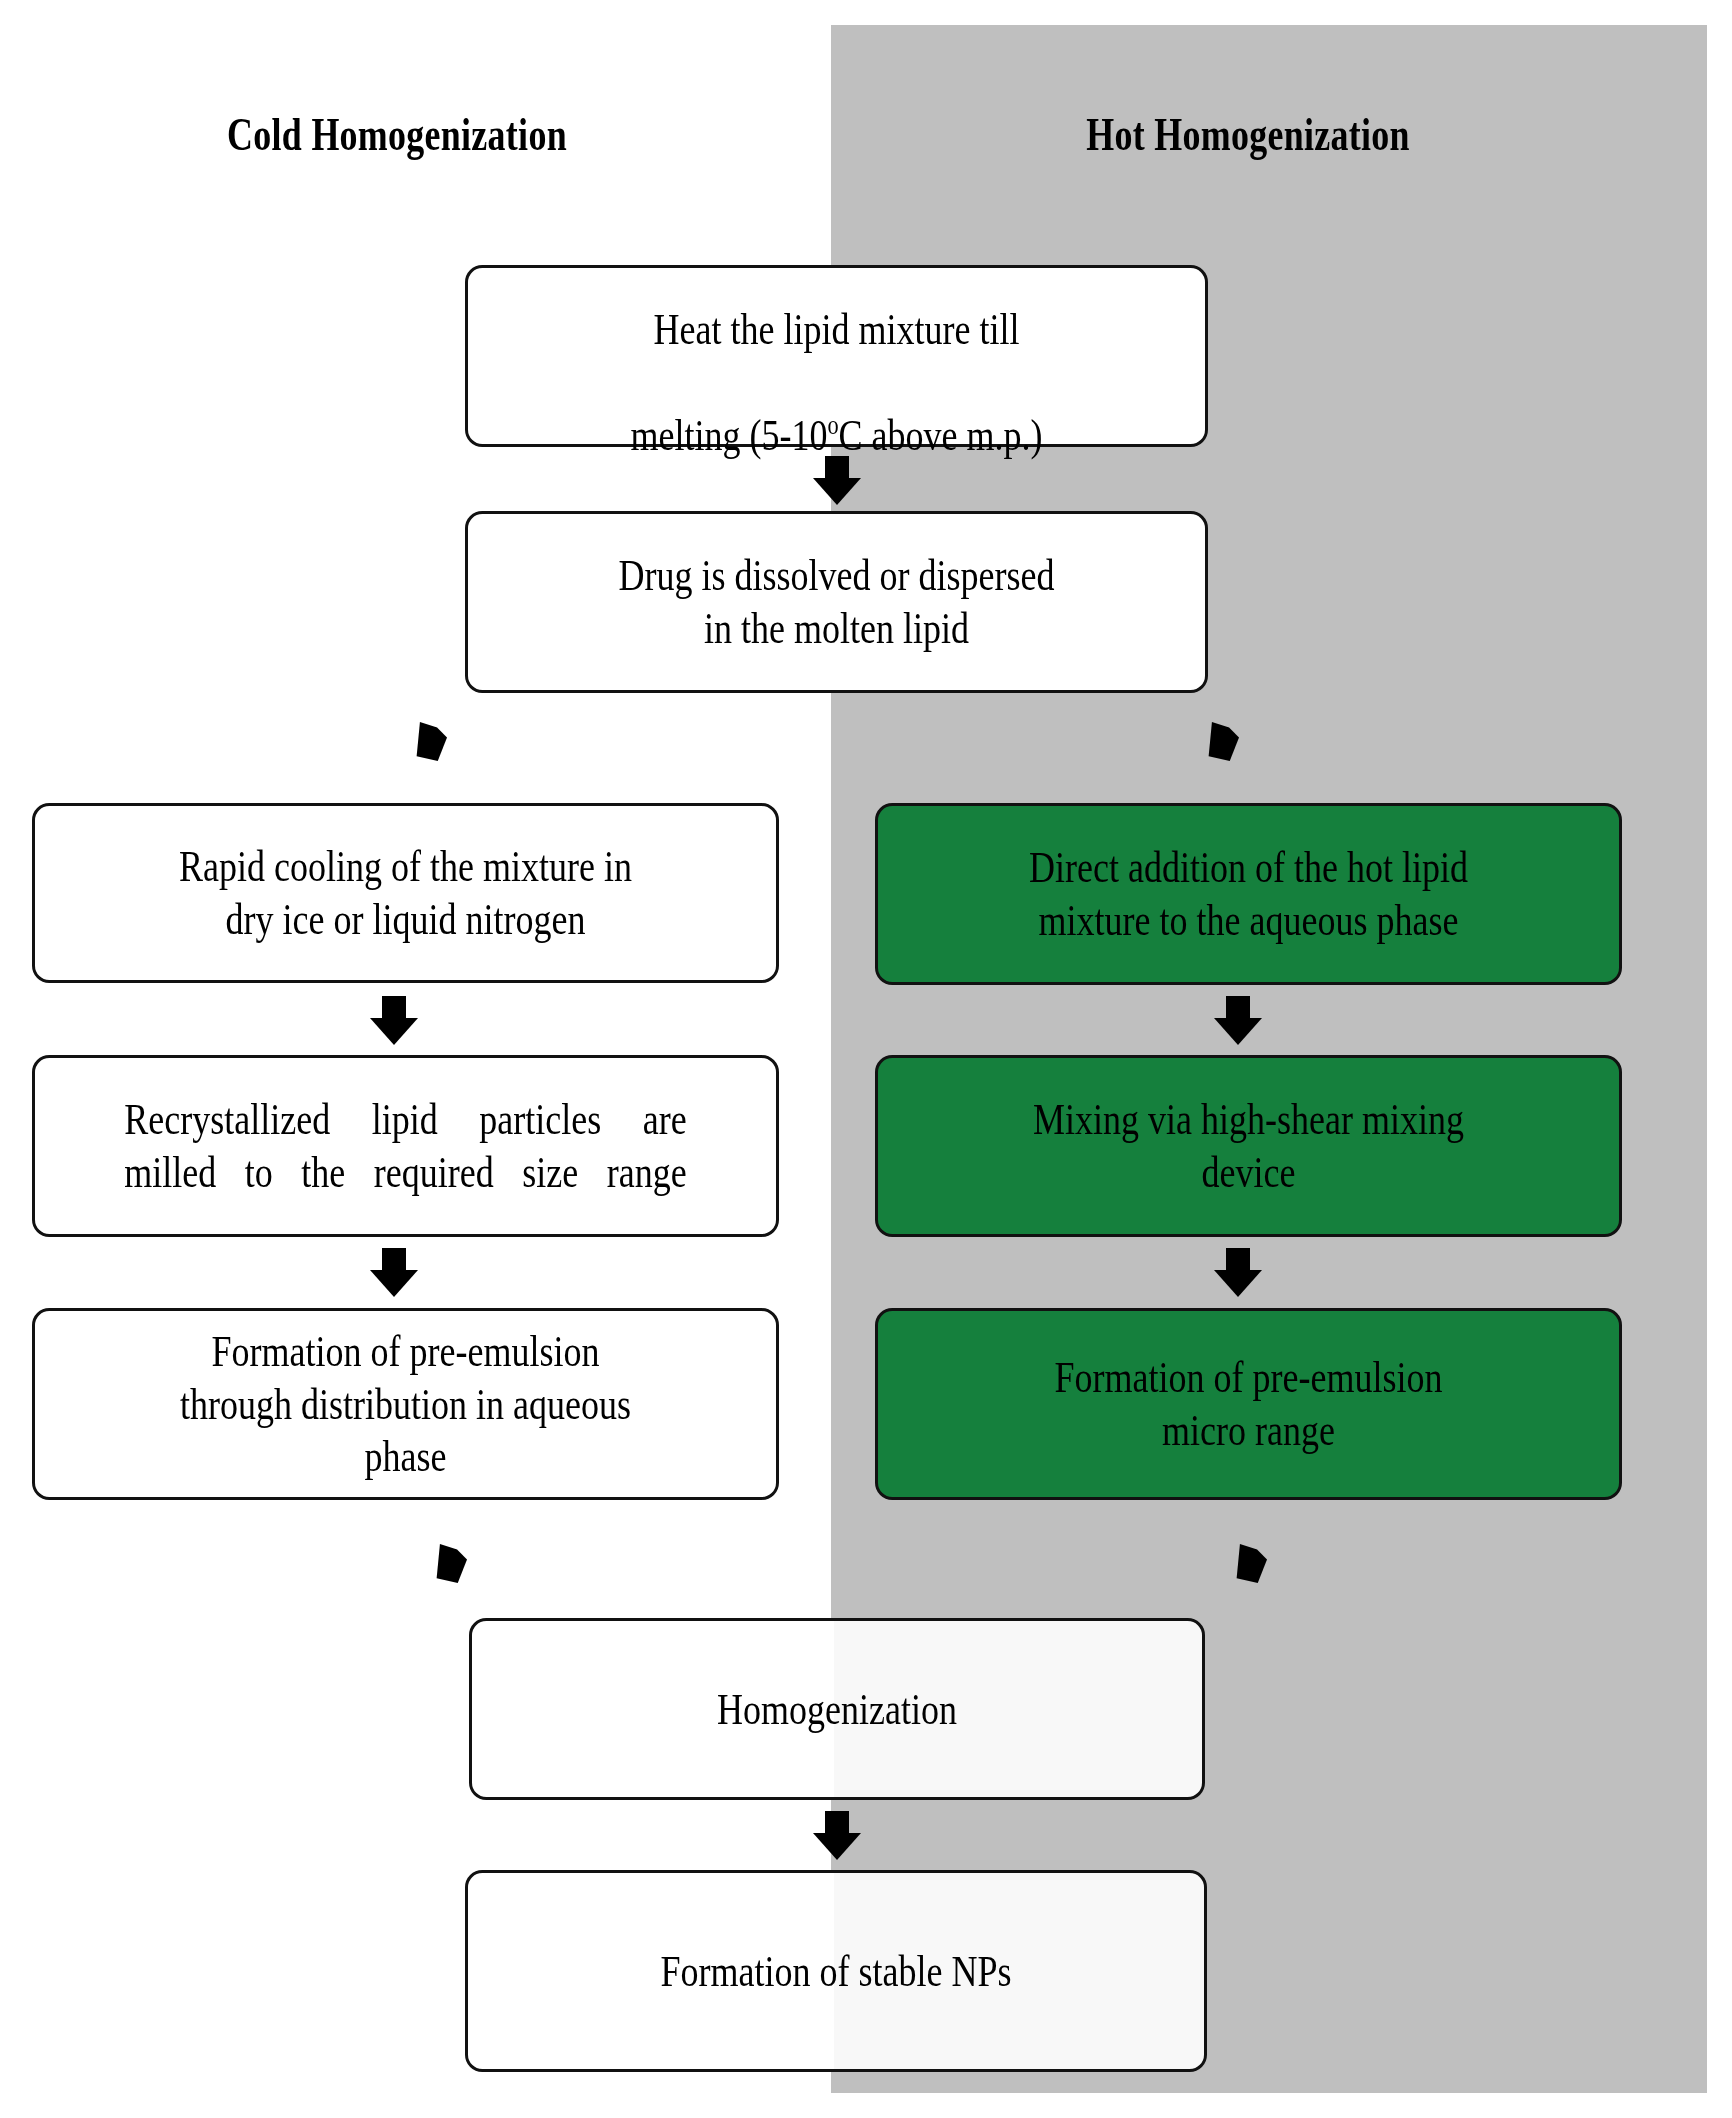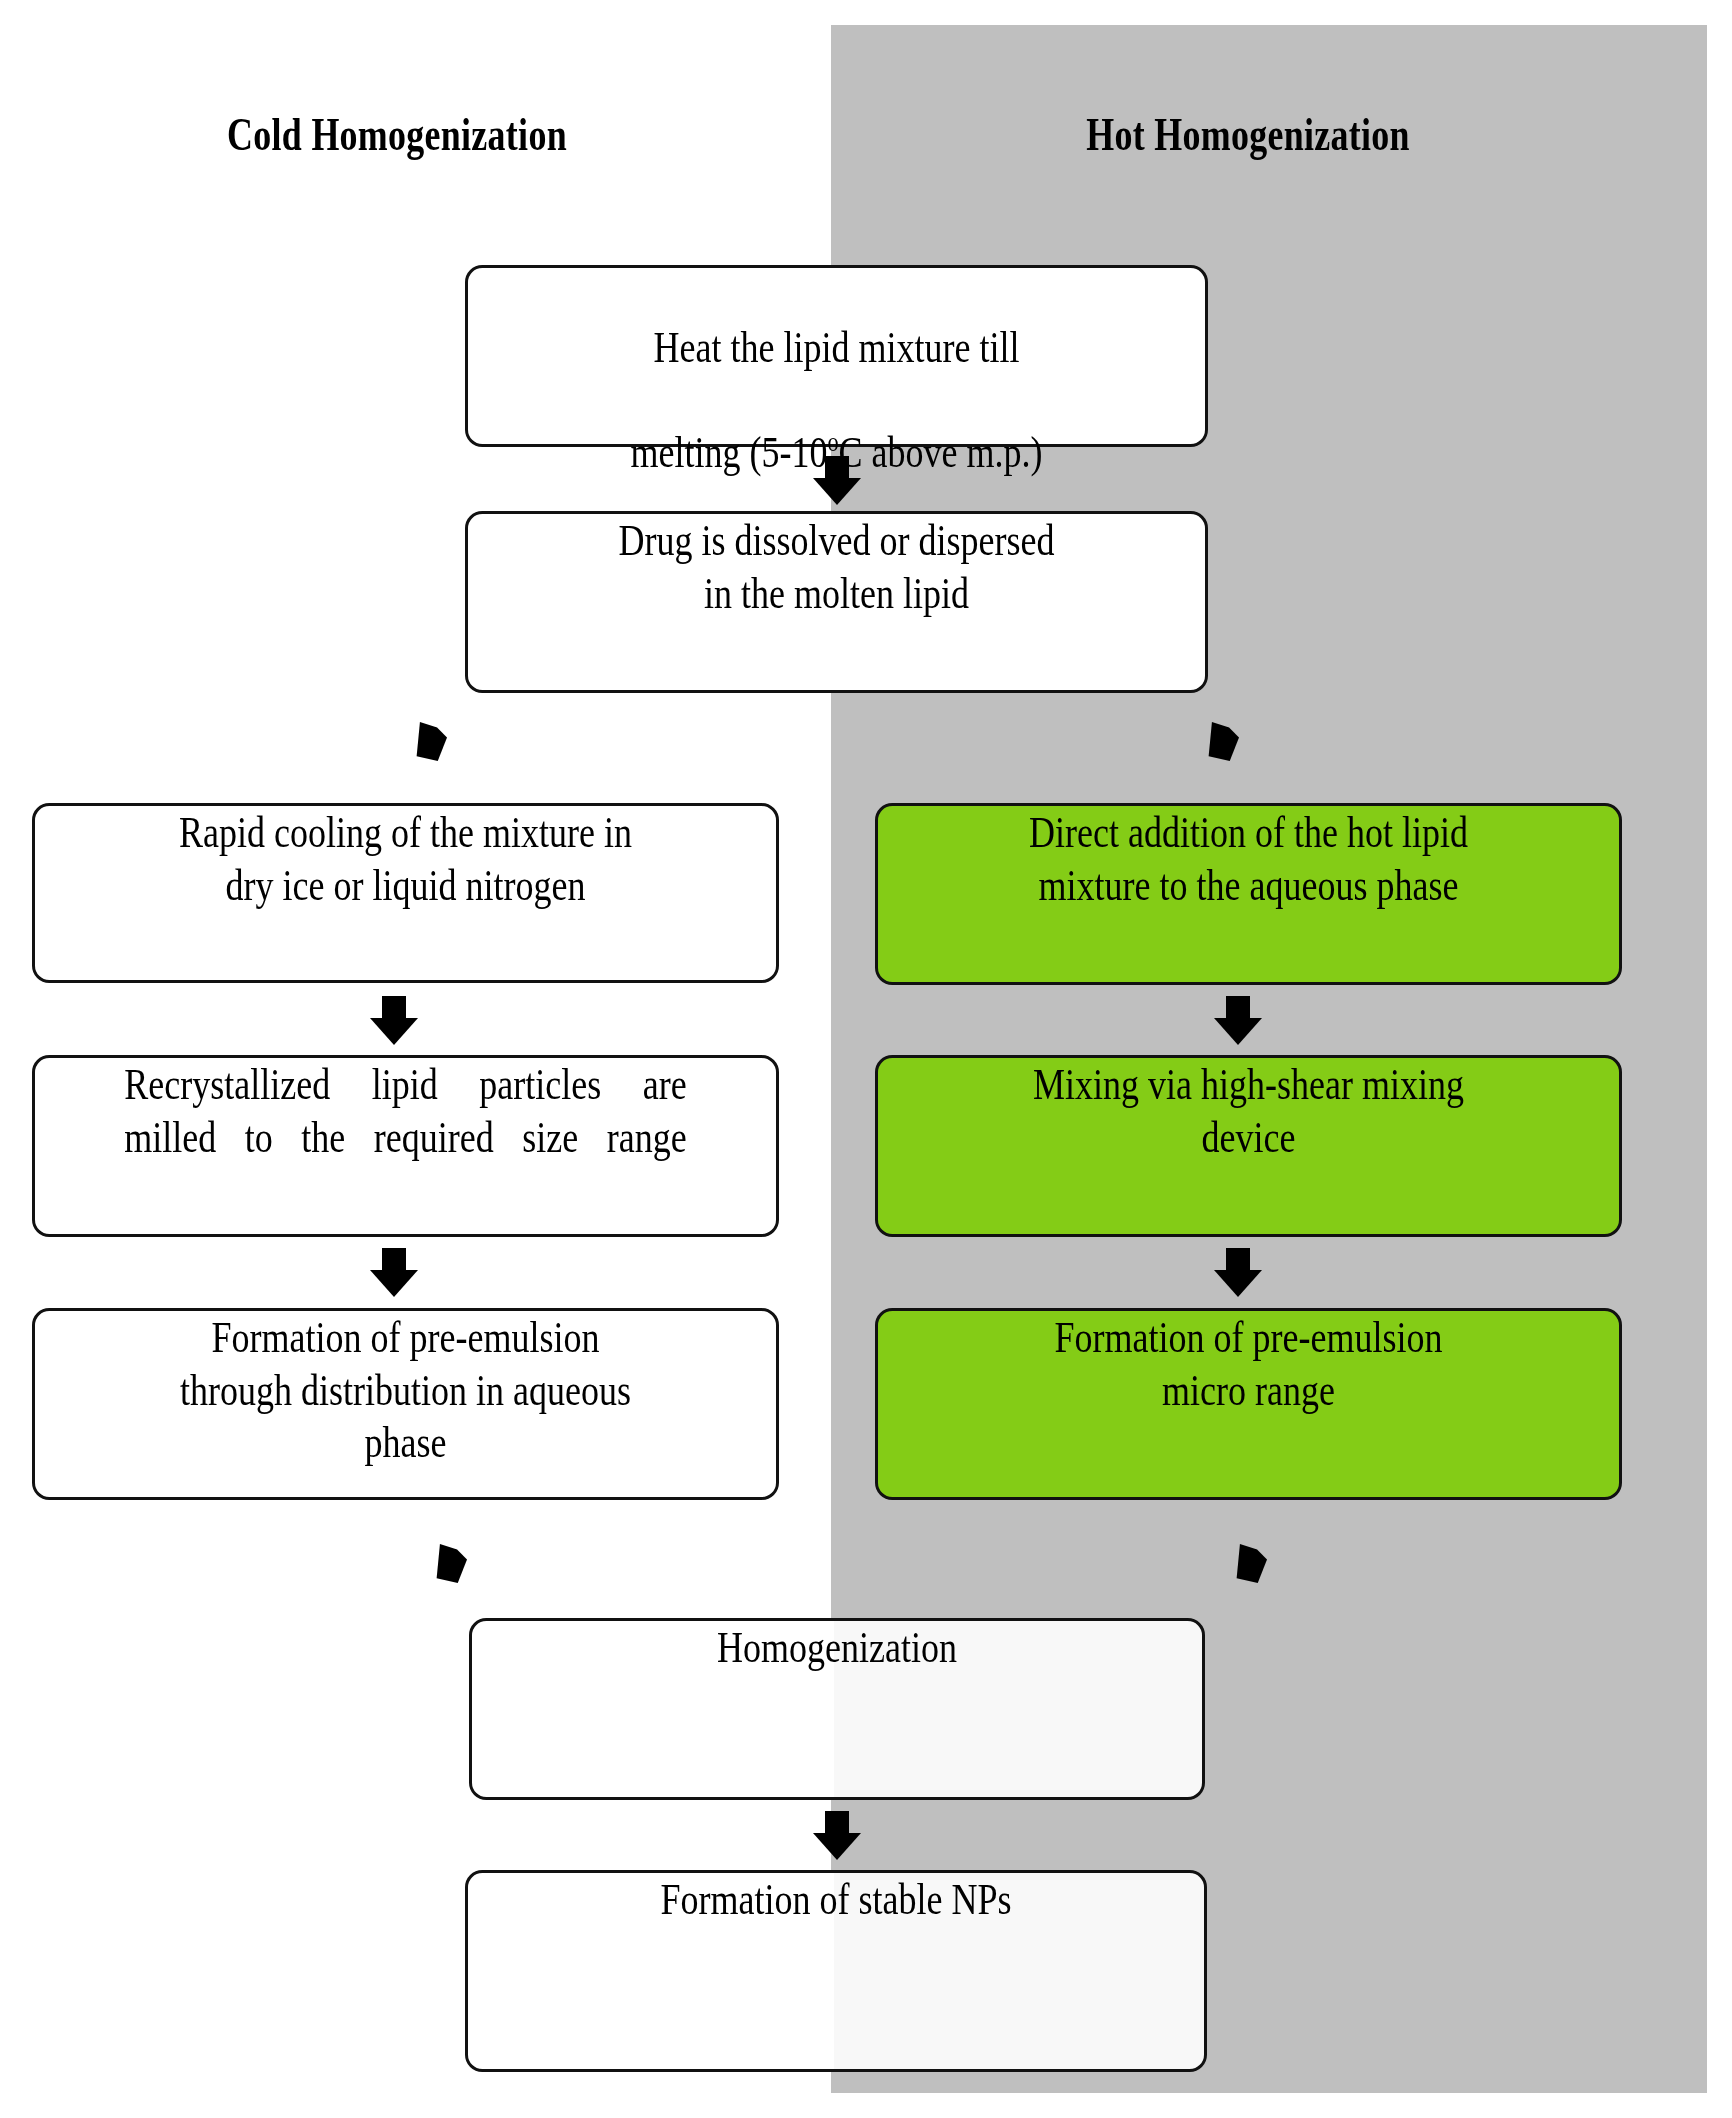--- a/index.html
+++ b/index.html
@@ -35,21 +35,21 @@
     transform-origin: center center;
   }
 
   
   .node {
     position: absolute;
     box-sizing: border-box;
     border: 3.6px solid #111111;
     border-radius: 17.3px;
     display: flex;
-    align-items: flex-start;
+    align-items: center;
     justify-content: center;
     color: #000000;
     font-size: 45px;
     line-height: 1.17;
     background: transparent;
   }
   .node .label {
     display: block;
     width: 100%;
     padding: 0 19px;
@@ -57,21 +57,21 @@
     text-align: center;
     transform: scaleX(0.80);
     transform-origin: center center;
     white-space: pre-line;
   }
   .node.justify .label {
     text-align: justify;
     text-align-last: justify;
   }
   .node.fill-white  { background: #ffffff; }
-  .node.fill-offwhite { background: #84cc16; }
+  .node.fill-offwhite { background: #15803d; }
 
   
   .arrow-down {
     position: absolute;
     width: 0;
     height: 0;
   }
   .arrow-down .stem {
     position: absolute;
     left: 50%;

